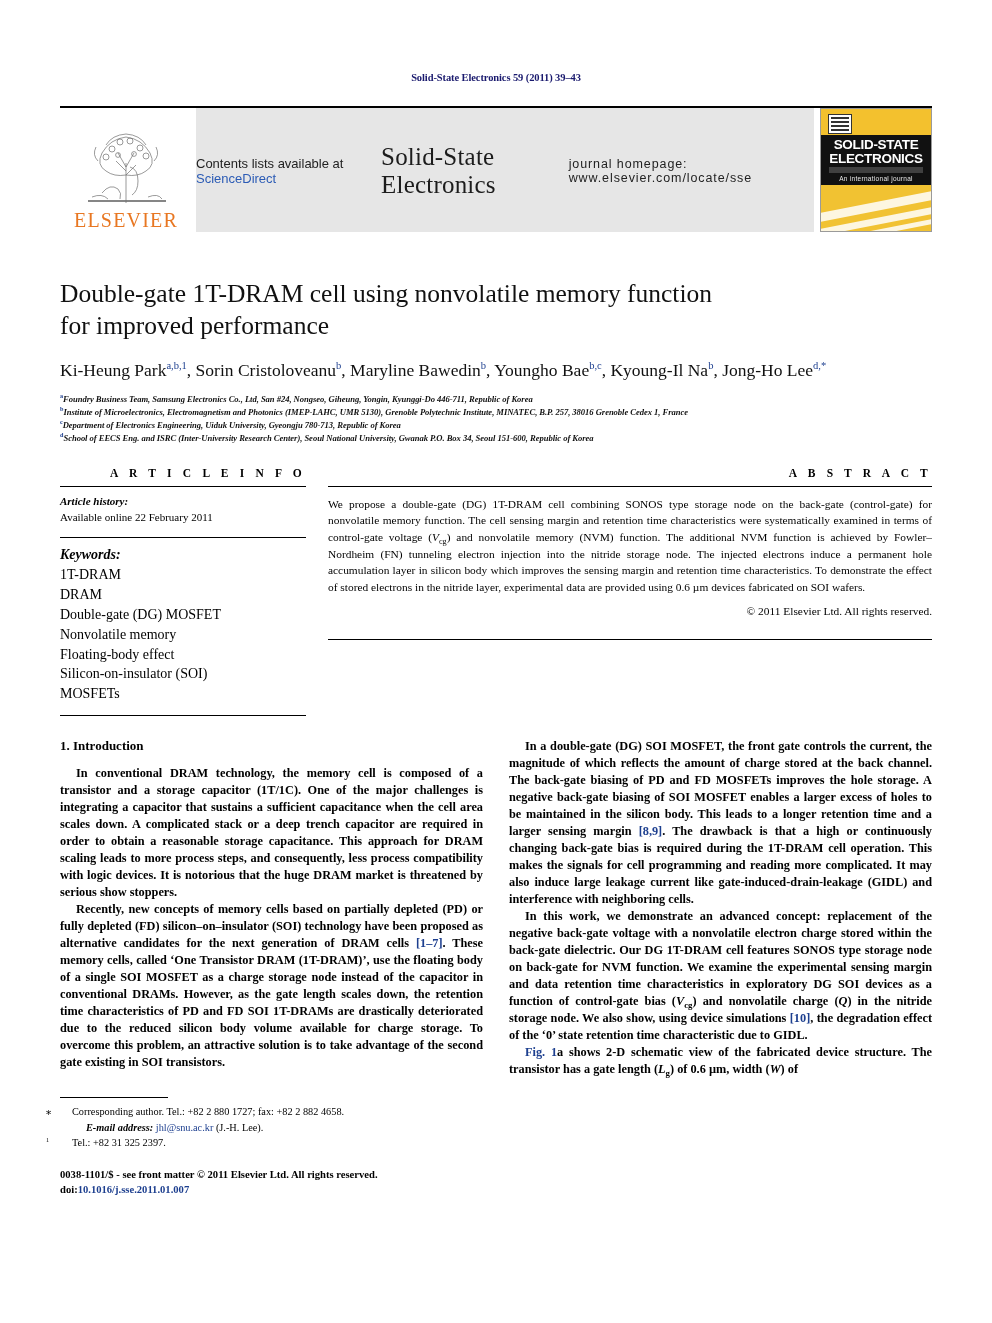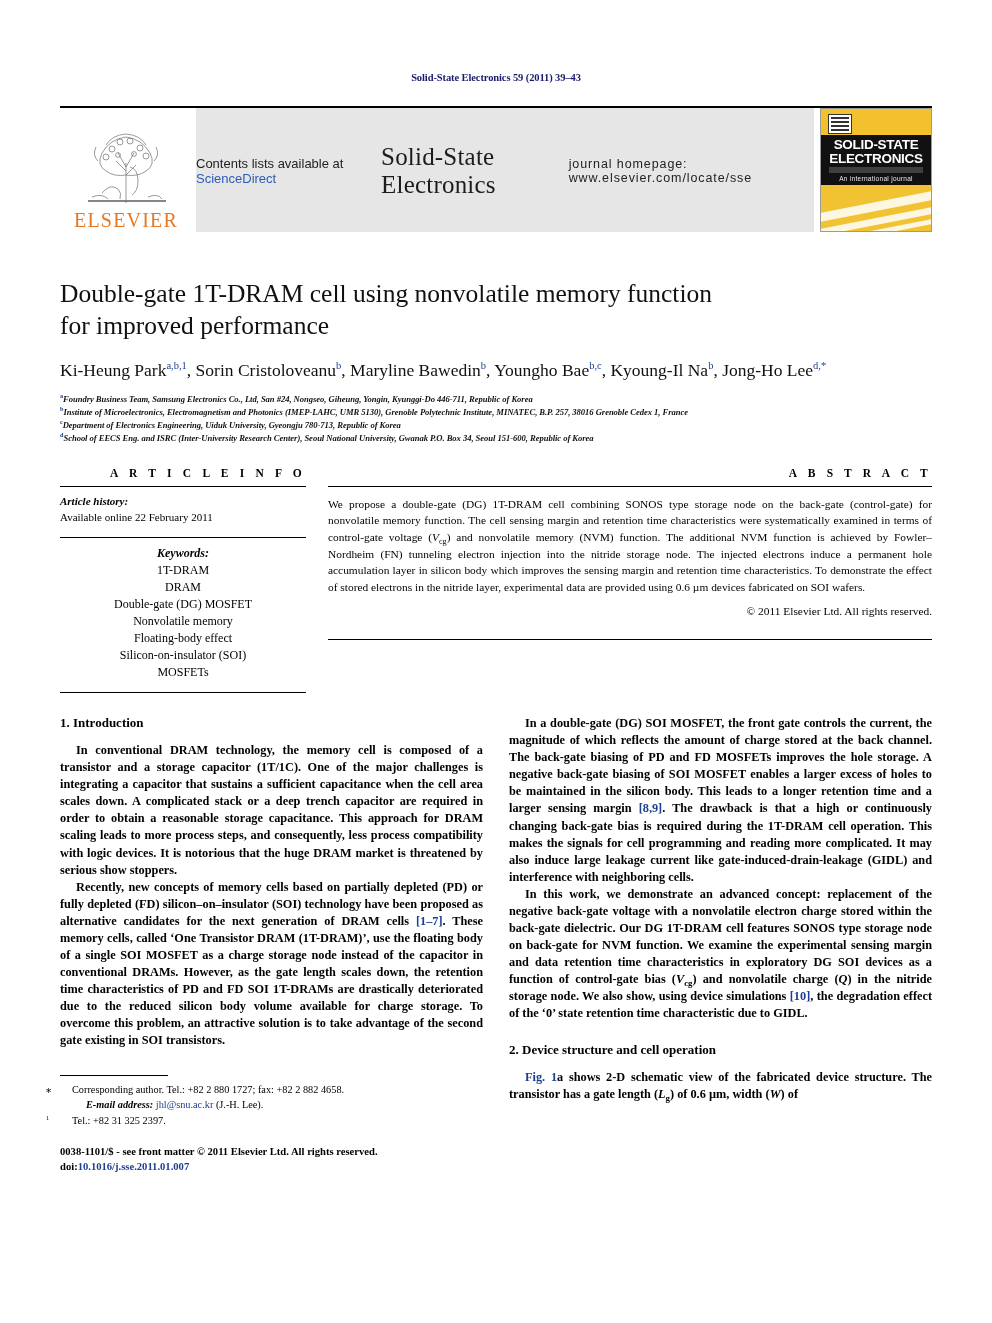--- a/index.html
+++ b/index.html
@@ -178,21 +178,21 @@
     font-family: "Liberation Serif", serif;
     font-weight: bold;
     font-size: 11.5px;
     letter-spacing: 4.2px;
     text-align: right;
   }
   .rule { border-top: 1.1px solid #000; margin-top: 7px; }
   .rule-thin { border-top: 0.9px solid #000; }
   .info-block { padding-top: 7px; font-size: 11px; line-height: 1.42; }
   .info-block .lbl { font-style: italic; font-weight: bold; }
-  .kw-list { padding-top: 7px; font-size: 12px; line-height: 1.42; text-align: center; }
+  .kw-list { padding-top: 7px; font-size: 14px; line-height: 1.42; }
   .kw-list .lbl { font-style: italic; font-weight: bold; }
   .abs-body {
     padding-top: 9px;
     font-size: 11.4px;
     line-height: 1.45;
     text-align: justify;
   }
   .abs-copy {
     text-align: right;
     font-size: 11.4px;
@@ -390,20 +390,19 @@
     </div>
 
     <div class="bcol">
       <p class="para">
         <span>In a double-gate (DG) SOI MOSFET, the front gate controls the current, the magnitude of which reflects the amount of charge stored at the back channel. The back-gate biasing of PD and FD MOSFETs improves the hole storage. A negative back-gate biasing of SOI MOSFET enables a larger excess of holes to be maintained in the silicon body. This leads to a longer retention time and a larger sensing margin </span><span class="ref">[8,9]</span><span>. The drawback is that a high or continuously changing back-gate bias is required during the 1T-DRAM cell operation. This makes the signals for cell programming and reading more complicated. It may also induce large leakage current like gate-induced-drain-leakage (GIDL) and interference with neighboring cells.</span>
       </p>
       <p class="para">
         <span>In this work, we demonstrate an advanced concept: replacement of the negative back-gate voltage with a nonvolatile electron charge stored within the back-gate dielectric. Our DG 1T-DRAM cell features SONOS type storage node on back-gate for NVM function. We examine the experimental sensing margin and data retention time characteristics in exploratory DG SOI devices as a function of control-gate bias (</span><i class="v">V</i><span class="sub">cg</span><span>) and nonvolatile charge (</span><i class="v">Q</i><span>) in the nitride storage node. We also show, using device simulations </span><span class="ref">[10]</span><span>, the degradation effect of the ‘0’ state retention time characteristic due to GIDL.</span>
       </p>
 
-      <div class="h2 spaced">2. Device structure and cell operation</div>
       <p class="para">
         <span class="ref">Fig. 1</span><span>a shows 2-D schematic view of the fabricated device structure. The transistor has a gate length (</span><i class="v">L</i><span class="sub">g</span><span>) of 0.6 µm, width (</span><i class="v">W</i><span>) of</span>
       </p>
     </div>
   </div>
 
 </div>
 
 </body></html>

